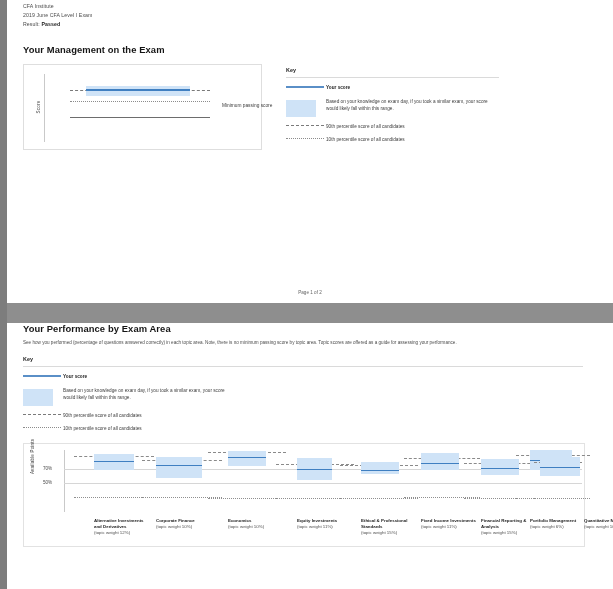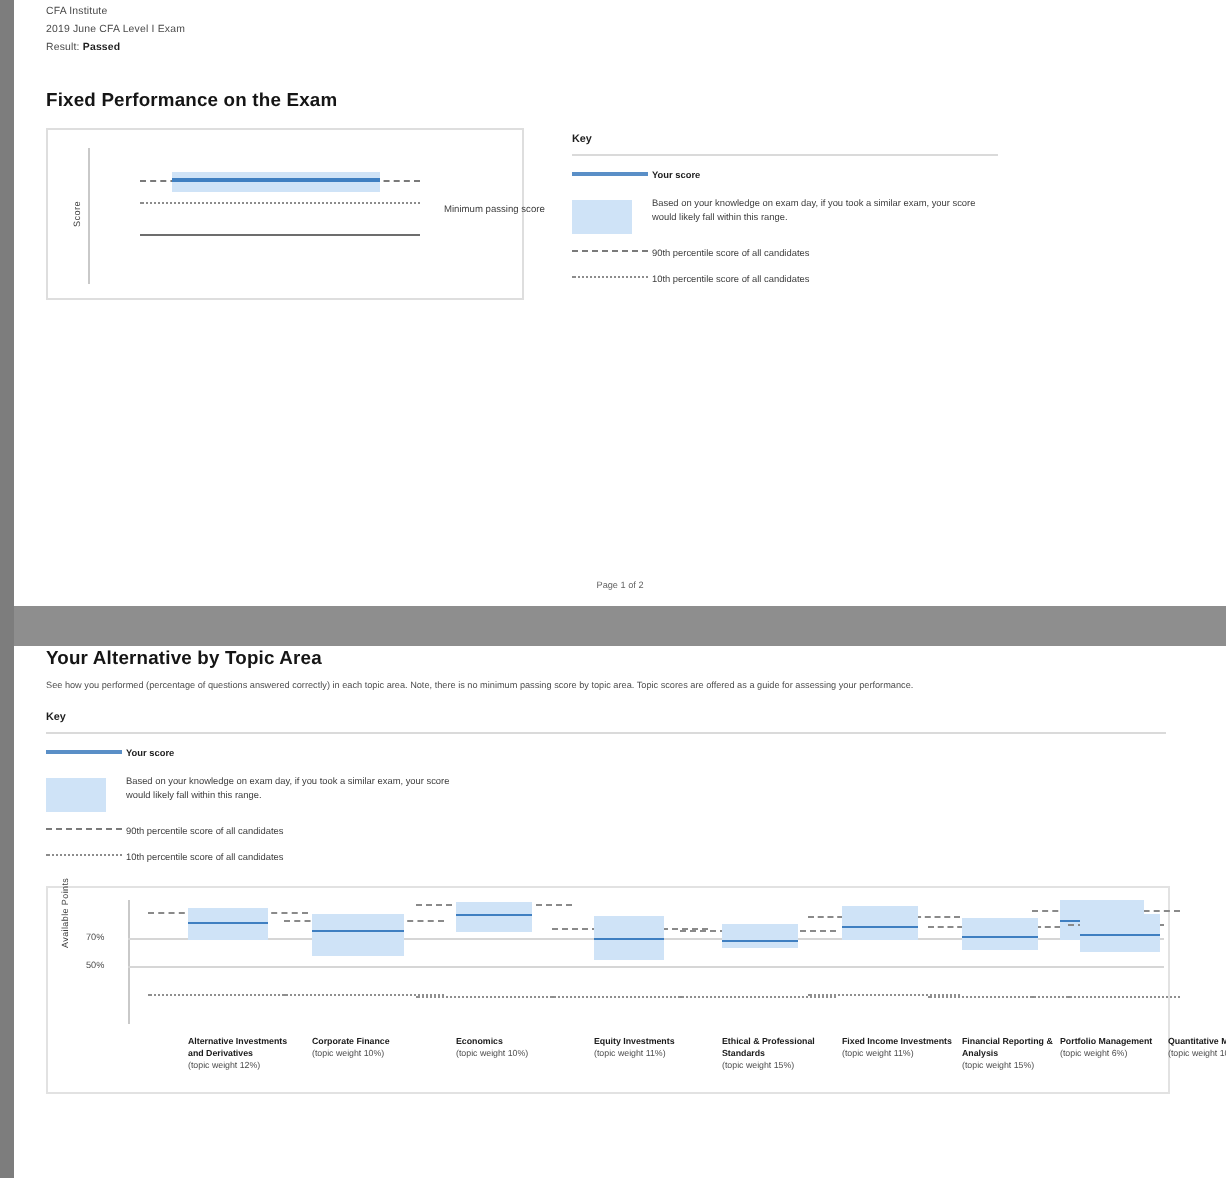--- a/index.html
+++ b/index.html
@@ -289,21 +289,21 @@
 
     <div class="doc-header">
       <div class="line">CFA Institute</div>
       <div class="line">2019 June CFA Level I Exam</div>
       <div class="line">
         <span>Result:</span>
         <b>Passed</b>
       </div>
     </div>
 
-    <h2 class="section-title">Fixed Performance on the Exam</h2>
+    <h2 class="section-title">Your Management on the Exam</h2>
 
     <div class="exam-row">
 
       <div class="exam-chart">
         <div class="axis-label-v">Score</div>
         <div class="y-axis-line"></div>
         <div class="plot-exam">
           <div class="exam-dash"></div>
           <div class="exam-band"></div>
           <div class="exam-score-line"></div>
@@ -350,21 +350,21 @@
 
     </div>
 
     <div class="page-footer">Page 1 of 2</div>
   </div>
 
   <div class="page-gap"></div>
 
   <div class="page page-two">
 
-    <h2 class="section-title" style="margin-top:12px">Your Alternative by Topic Area</h2>
+    <h2 class="section-title" style="margin-top:12px">Your Performance by Exam Area</h2>
     <div class="section-desc">See how you performed (percentage of questions answered correctly) in each topic area. Note, there is no minimum passing score by topic area. Topic scores are offered as a guide for assessing your performance.</div>
 
     <div class="key-block key-topic">
       <div class="key-title">Key</div>
       <div class="key-rule"></div>
 
       <div class="key-row">
         <div class="key-swatch">
             <div class="sw-line"></div>
           </div>

